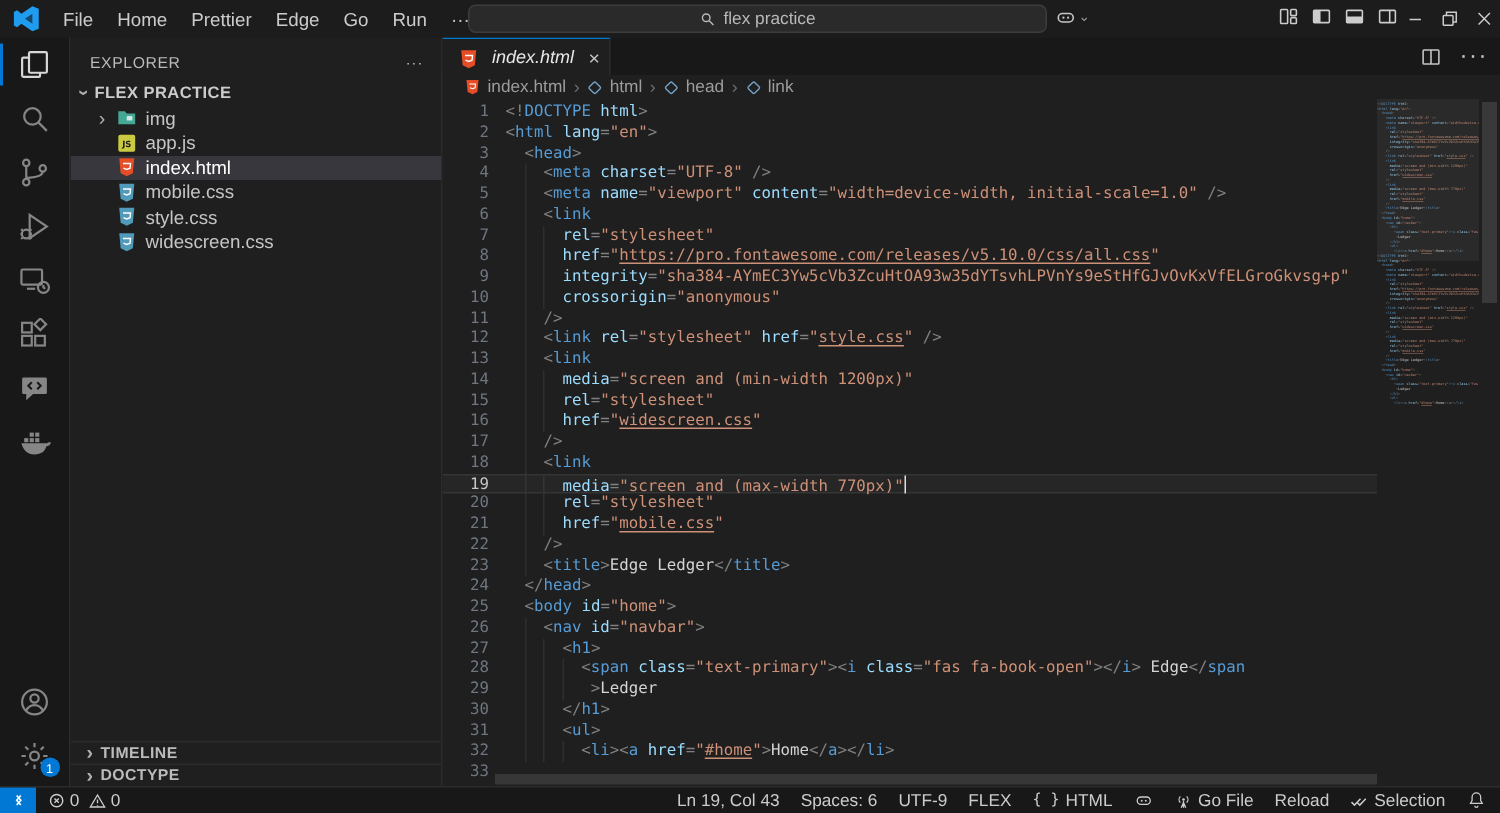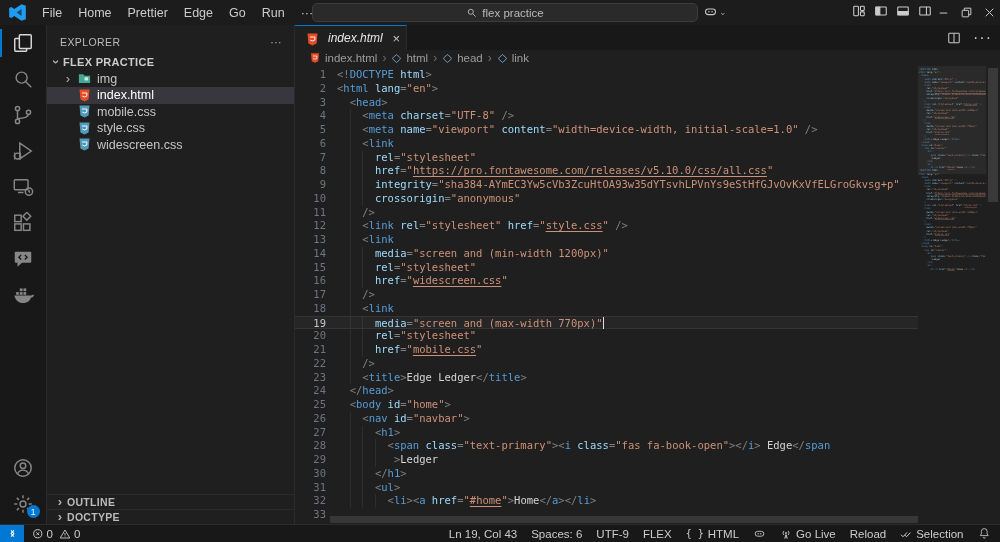--- a/index.html
+++ b/index.html
@@ -277,20 +277,31 @@
         <span style="width:14px;flex:0 0 auto;"></span>
         <span class="chev">›</span>
         <span class="tree-ico">
           <svg width="15" height="15" viewBox="0 0 24 24">
             <path d="M3 5h7l2 2.5h9V19H3z" fill="#45a795"></path>
             <rect x="12" y="10" width="6" height="5" rx="1" fill="#e8f5f2" opacity=".85"></rect>
           </svg>
         </span>
         <span>img</span>
       </div>
+      <div class="tree-row">
+        <span style="width:14px;flex:0 0 auto;"></span>
+        <span class="chev"></span>
+        <span class="tree-ico">
+          <svg width="15" height="15" viewBox="0 0 24 24">
+            <rect x="3" y="3" width="18" height="18" rx="2" fill="#cbcb41"></rect>
+            <text x="12" y="16.5" font-size="9" font-weight="bold" fill="#1e1e1e" text-anchor="middle" font-family="DejaVu Sans, sans-serif">JS</text>
+          </svg>
+        </span>
+        <span>app.js</span>
+      </div>
       <div class="tree-row selected">
         <span style="width:14px;flex:0 0 auto;"></span>
         <span class="chev"></span>
         <span class="tree-ico">
           <svg width="15" height="15" viewBox="0 0 24 24">
             <path d="M4 2.5h16l-1.5 16L12 21.5l-6.5-3z" fill="#e44d26"></path>
             <path d="M8 8h8l-.5 5L12 14.3 8.5 13" stroke="#ffffff" stroke-width="1.5" fill="none"></path>
           </svg>
         </span>
         <span>index.html</span>
@@ -325,21 +336,21 @@
             <path d="M4 2.5h16l-1.5 16L12 21.5l-6.5-3z" fill="#519aba"></path>
             <path d="M8 8h8l-.5 5L12 14.3 8.5 13" stroke="#ffffff" stroke-width="1.5" fill="none"></path>
           </svg>
         </span>
         <span>widescreen.css</span>
       </div>
     </div>
   <div id="sidebar-sections">
       <div class="side-section">
         <span class="chev" style="margin-left:6px;">›</span>
-        <span>OUTLINE</span>
+        <span>TIMELINE</span>
       </div>
       <div class="side-section">
         <span class="chev" style="margin-left:6px;">›</span>
         <span>DOCTYPE</span>
       </div>
     </div>
 </div>
 
 <div id="tabstrip">
   <div id="tab-active">
@@ -459,21 +470,21 @@
           </svg>
         </span>
       </span>
       <span class="st-item">
         <span class="ico">
           <svg width="12" height="12" viewBox="0 0 24 24" fill="none" stroke="currentColor" stroke-width="1.6">
             <circle cx="12" cy="10" r="1.8" fill="currentColor" stroke="none"></circle>
             <path d="M7.8 14.2a6 6 0 0 1 0-8.4M16.2 5.8a6 6 0 0 1 0 8.4M12 12v9M12 14l-3 7M12 14l3 7" stroke-width="1.7"></path>
           </svg>
         </span>
-        <span>Go Live</span>
+        <span>Go File</span>
       </span>
       <span class="st-item">
         <span>Reload</span>
       </span>
       <span class="st-item">
         <span class="ico">
           <svg width="12" height="12" viewBox="0 0 24 24" fill="none" stroke="currentColor" stroke-width="1.6">
             <path d="M2 13.5l4 4L14 9M9.5 14l3.5 3.5L21 9" stroke-width="2"></path>
           </svg>
         </span>

